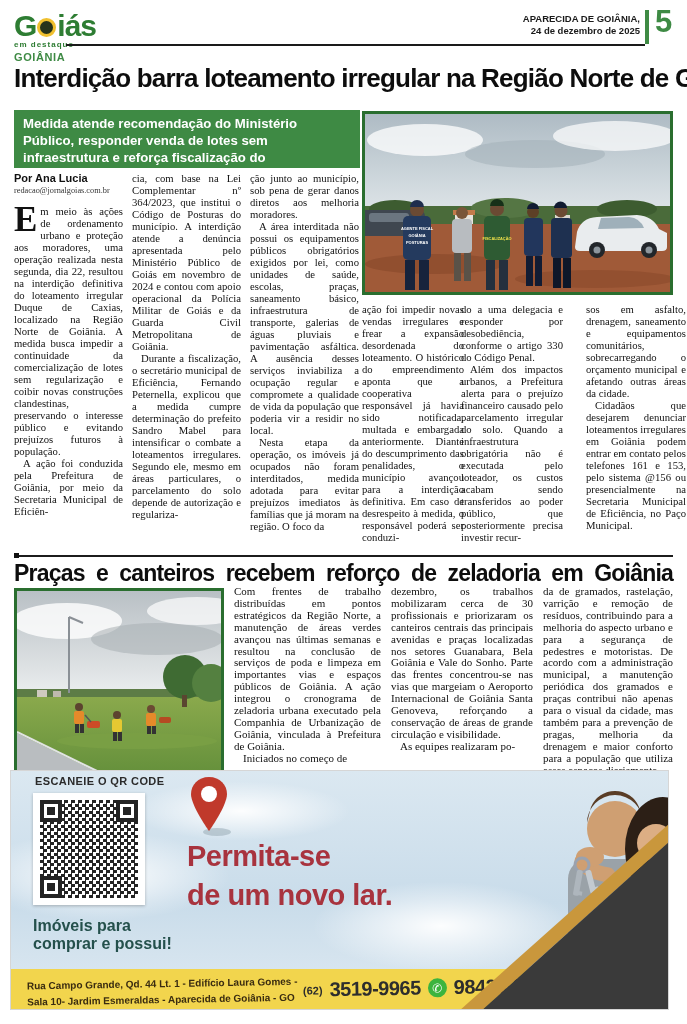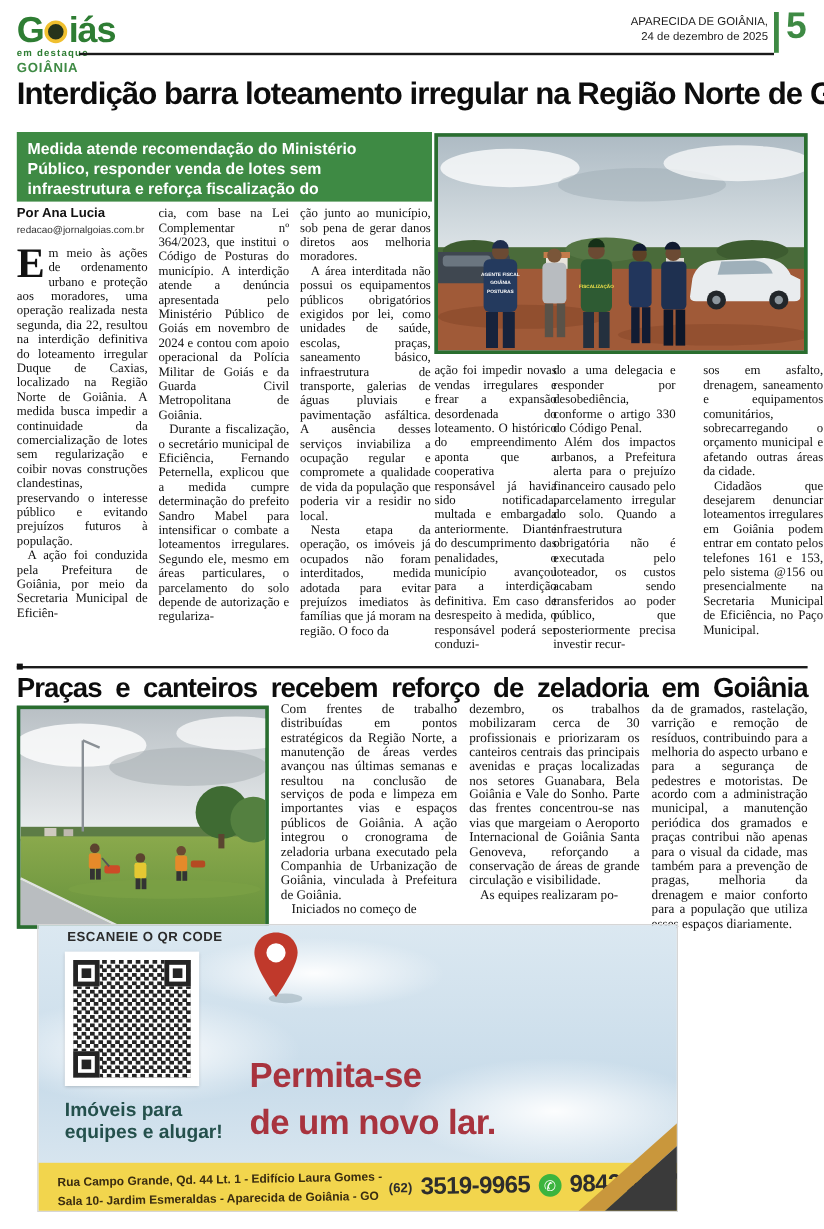--- a/index.html
+++ b/index.html
@@ -8,38 +8,38 @@
   .abs{position:absolute;}
 
   
   .brand{font-family:"Liberation Sans",sans-serif;font-weight:800;font-size:30px;
          color:#2e7d33;letter-spacing:-1px;line-height:28px;}
   .o-disc{display:inline-block;width:19px;height:19px;border-radius:50%;
           background:#26331b;border:3px solid #f0c02f;box-sizing:border-box;
           vertical-align:-1px;margin:0 1px;}
   .brand-sub{font-family:"Liberation Sans",sans-serif;font-size:8px;font-weight:700;
              color:#2e7d33;letter-spacing:1px;}
-  .dateline{font-family:"Liberation Sans",sans-serif;font-weight:400;font-size:9.5px;
+  .dateline{font-family:"Liberation Sans",sans-serif;font-weight:700;font-size:9.5px;
             line-height:12px;text-align:right;color:#1a1a1a;}
   .pagenum{font-family:"Liberation Sans",sans-serif;font-weight:800;font-size:31px;color:#3e8a44;}
   .hrule{height:2px;background:#1a1a1a;}
   .section{font-family:"Liberation Sans",sans-serif;font-weight:800;font-size:11px;
            color:#3e8a44;letter-spacing:.6px;}
 
   
   .headline{font-family:"Liberation Sans",sans-serif;font-weight:800;color:#0d0d0d;
             letter-spacing:-.8px;white-space:nowrap;text-align:justify;text-align-last:justify;}
   .h1{font-size:26px;}
   .h2{font-size:23px;}
 
   .subbox{background:#3e8a44;color:#fff;font-family:"Liberation Sans",sans-serif;
           font-weight:700;font-size:13.2px;line-height:1.28;padding:6px 9px;box-sizing:border-box;}
 
   .byline-name{font-family:"Liberation Sans",sans-serif;font-weight:800;font-size:11px;color:#111;}
-  .byline-mail{font-family:Liberation Sans, sans-serif;font-size:8.3px;color:#333;margin-top:1px;}
+  .byline-mail{font-family:Liberation Serif, serif;font-size:8.3px;color:#333;margin-top:1px;}
 
   
   .col{position:absolute;text-align:justify;}
   .a1{font-size:10.7px;line-height:12px;width:109px;}
   .a2{font-size:11px;line-height:11.9px;}
   .para{margin:0;}
   .para + .para{text-indent:9px;}
   .dropcap{float:left;font-family:"Liberation Serif",serif;font-weight:700;
            font-size:35px;line-height:29px;padding-right:3px;}
 
@@ -57,21 +57,21 @@
               color:#2b2b2b;letter-spacing:.4px;}
   .qr{background:#fff;padding:7px;box-shadow:0 1px 3px rgba(0,0,0,.25);}
   .qr-inner{position:relative;width:98px;height:98px;
             background:repeating-conic-gradient(#242424 0% 25%,#ffffff 0% 50%) 0 0/7px 7px;}
   .finder{position:absolute;width:22px;height:22px;background:#fff;border:4px solid #242424;
           box-sizing:border-box;}
   .finder::after{content:"";position:absolute;inset:3px;background:#242424;}
   .qr-caption{font-family:"Liberation Sans",sans-serif;font-weight:700;font-size:16px;
               line-height:1.12;color:#24504c;}
   .slogan{font-family:"Liberation Sans",sans-serif;font-weight:800;font-size:29px;
-          line-height:39px;color:#a8333e;letter-spacing:-.5px;margin-top:41px;}
+          line-height:39px;color:#a8333e;letter-spacing:-.5px;}
   .ybar{background:#f2d54d;}
   .ybar-inner{position:absolute;inset:0;transform:rotate(-1deg);}
   .addr{font-family:"Liberation Sans",sans-serif;font-weight:700;font-size:10px;
         line-height:16px;color:#3a2c10;}
   .phone-row{display:flex;align-items:center;gap:7px;font-family:"Liberation Sans",sans-serif;
              font-weight:800;color:#2d2d2d;}
   .ddd{font-size:11px;}
   .pnum{font-size:20px;letter-spacing:-.5px;}
   .wa{width:19px;height:19px;border-radius:50%;background:#3cb43e;color:#fff;display:flex;
       align-items:center;justify-content:center;font-size:12px;font-family:"DejaVu Sans",sans-serif;}
@@ -293,21 +293,21 @@
         <p class="para">dezembro, os trabalhos mobilizaram cerca de 30 profissionais e priorizaram os canteiros centrais das principais avenidas e praças localizadas nos setores Guanabara, Bela Goiânia e Vale do Sonho. Parte das frentes concentrou-se nas vias que margeiam o Aeroporto Internacional de Goiânia Santa Genoveva, reforçando a conservação de áreas de grande circulação e visibilidade.</p>
         <p class="para">As equipes realizaram po-</p>
       </div>
   </div>
   <div class="col a2" style="left:543px;top:586px;width:130px;">
     <div>
         <p class="para">da de gramados, rastelação, varrição e remoção de resíduos, contribuindo para a melhoria do aspecto urbano e para a segurança de pedestres e motoristas. De acordo com a administração municipal, a manutenção periódica dos gramados e praças contribui não apenas para o visual da cidade, mas também para a prevenção de pragas, melhoria da drenagem e maior conforto para a população que utiliza esses espaços diariamente.</p>
       </div>
   </div>
 
-  <div class="abs ad" style="left:31px;top:770px;width:534px;height:240px;">
+  <div class="abs ad" style="left:10px;top:770px;width:659px;height:240px;">
     <div class="cloud" style="left:120px;top:10px;width:220px;height:60px;"></div>
     <div class="cloud" style="left:-40px;top:60px;width:260px;height:90px;"></div>
     <div class="cloud" style="left:300px;top:110px;width:260px;height:90px;"></div>
 
     <svg class="abs" style="left:409px;top:0;" width="250" height="200" viewBox="0 0 250 200">
       <circle cx="195" cy="58" r="28" fill="#cf9f72"></circle>
       <path d="M167 52 a28 28 0 0 1 56 0 l-4 -16 a26 26 0 0 0 -48 0 z" fill="#5a3d26"></path>
       <rect x="148" y="88" width="104" height="112" rx="20" fill="#9aa2a8"></rect>
       <ellipse cx="243" cy="78" rx="38" ry="52" fill="#2c1f16"></ellipse>
       <circle cx="236" cy="72" r="19" fill="#dcae84"></circle>
@@ -329,21 +329,21 @@
     <div class="abs qr" style="left:22px;top:22px;">
       <div class="qr-inner">
         <span class="finder" style="left:0;top:0;"></span>
         <span class="finder" style="right:0;top:0;"></span>
         <span class="finder" style="left:0;bottom:0;"></span>
       </div>
     </div>
 
     <div class="abs qr-caption" style="left:22px;top:146px;">
       <div>Imóveis para</div>
-      <div>equipes e alugar!</div>
+      <div>comprar e possui!</div>
     </div>
 
     <svg class="abs" style="left:176px;top:4px;" width="44" height="64" viewBox="0 0 44 64">
       <ellipse cx="30" cy="57" rx="14" ry="4" fill="#9fb0ba" opacity=".6"></ellipse>
       <path d="M22 2 C11 2 4 10 4 19 c0 12 18 37 18 37 s18 -25 18 -37 C40 10 33 2 22 2 z" fill="#c0392b"></path>
       <circle cx="22" cy="19" r="8" fill="#ffffff"></circle>
     </svg>
 
     <div class="abs slogan" style="left:176px;top:66px;width:300px;">
       <div>Permita-se</div>

